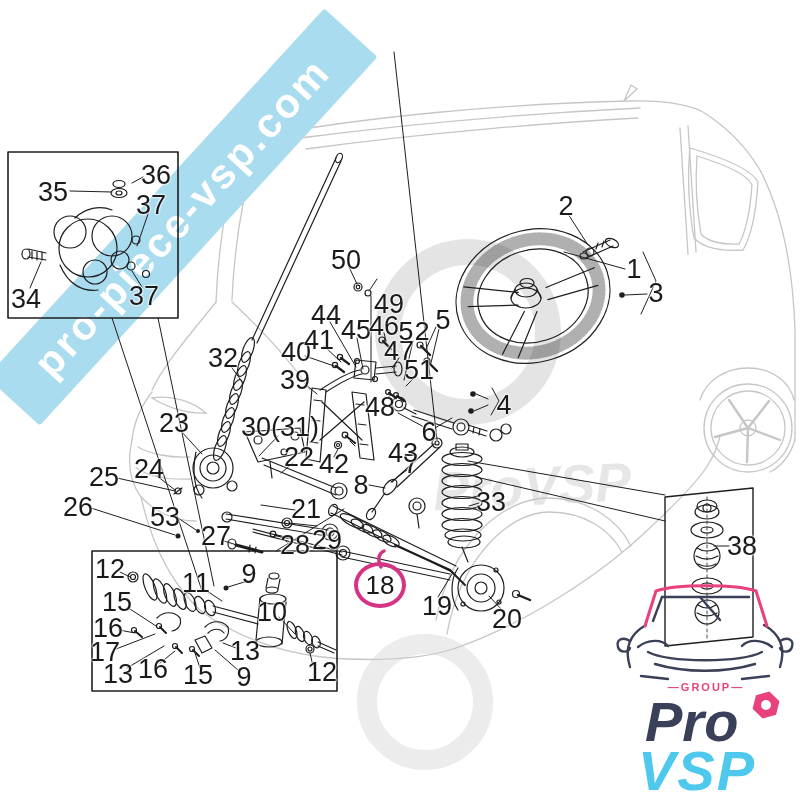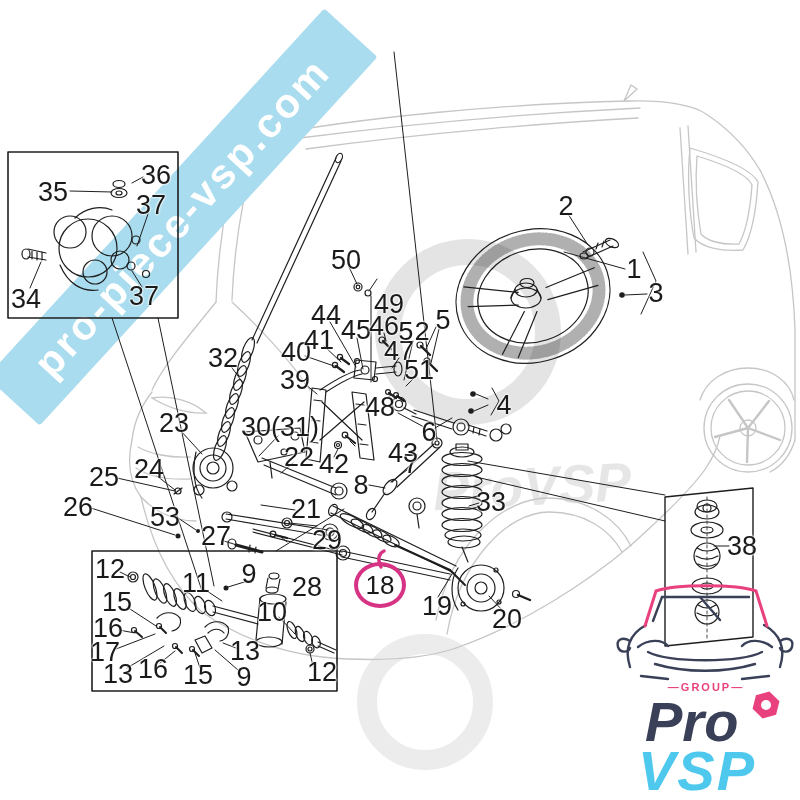--- a/index.html
+++ b/index.html
@@ -474,21 +474,21 @@
       <div class="callout circled" style="left: 380px; top: 585px; border-color: rgb(214, 51, 132);">18</div>
       <div class="callout" style="left: 437px; top: 606px;">19</div>
       <div class="callout" style="left: 507px; top: 619px;">20</div>
       <div class="callout" style="left: 306px; top: 509px;">21</div>
       <div class="callout" style="left: 299px; top: 457px;">22</div>
       <div class="callout" style="left: 174px; top: 423px;">23</div>
       <div class="callout" style="left: 149px; top: 469px;">24</div>
       <div class="callout" style="left: 104px; top: 477px;">25</div>
       <div class="callout" style="left: 78px; top: 507px;">26</div>
       <div class="callout" style="left: 216px; top: 536px;">27</div>
-      <div class="callout" style="left: 307px; top: 545px; margin-top: 42px;">28</div>
+      <div class="callout" style="left: 295px; top: 545px;">28</div>
       <div class="callout" style="left: 327px; top: 526px; margin-top: 14px;">29</div>
       <div class="callout" style="left: 280px; top: 427px;">30(31)</div>
       <div class="callout" style="left: 223px; top: 358px;">32</div>
       <div class="callout" style="left: 491px; top: 502px;">33</div>
       <div class="callout" style="left: 742px; top: 546px;">38</div>
       <div class="callout" style="left: 295px; top: 380px;">39</div>
       <div class="callout" style="left: 296px; top: 352px;">40</div>
       <div class="callout" style="left: 319px; top: 340px;">41</div>
       <div class="callout" style="left: 334px; top: 464px;">42</div>
       <div class="callout" style="left: 359px; top: 453px; margin-left: 44px;">43</div>

